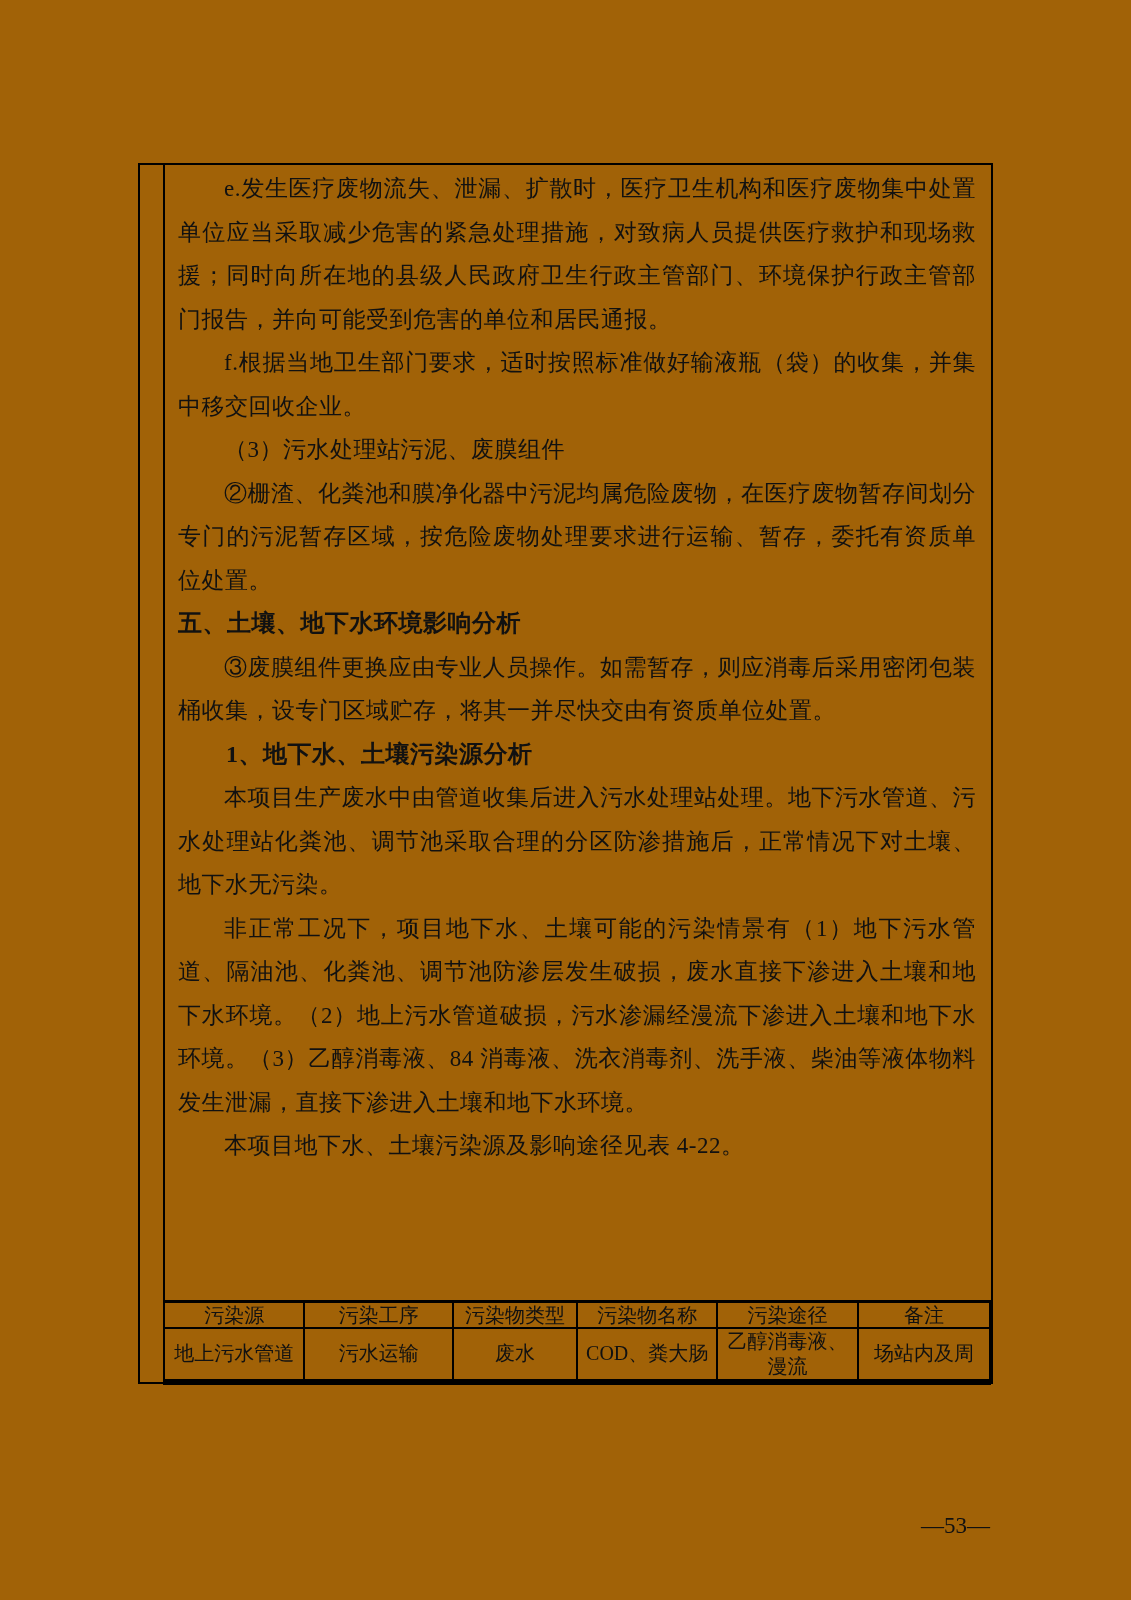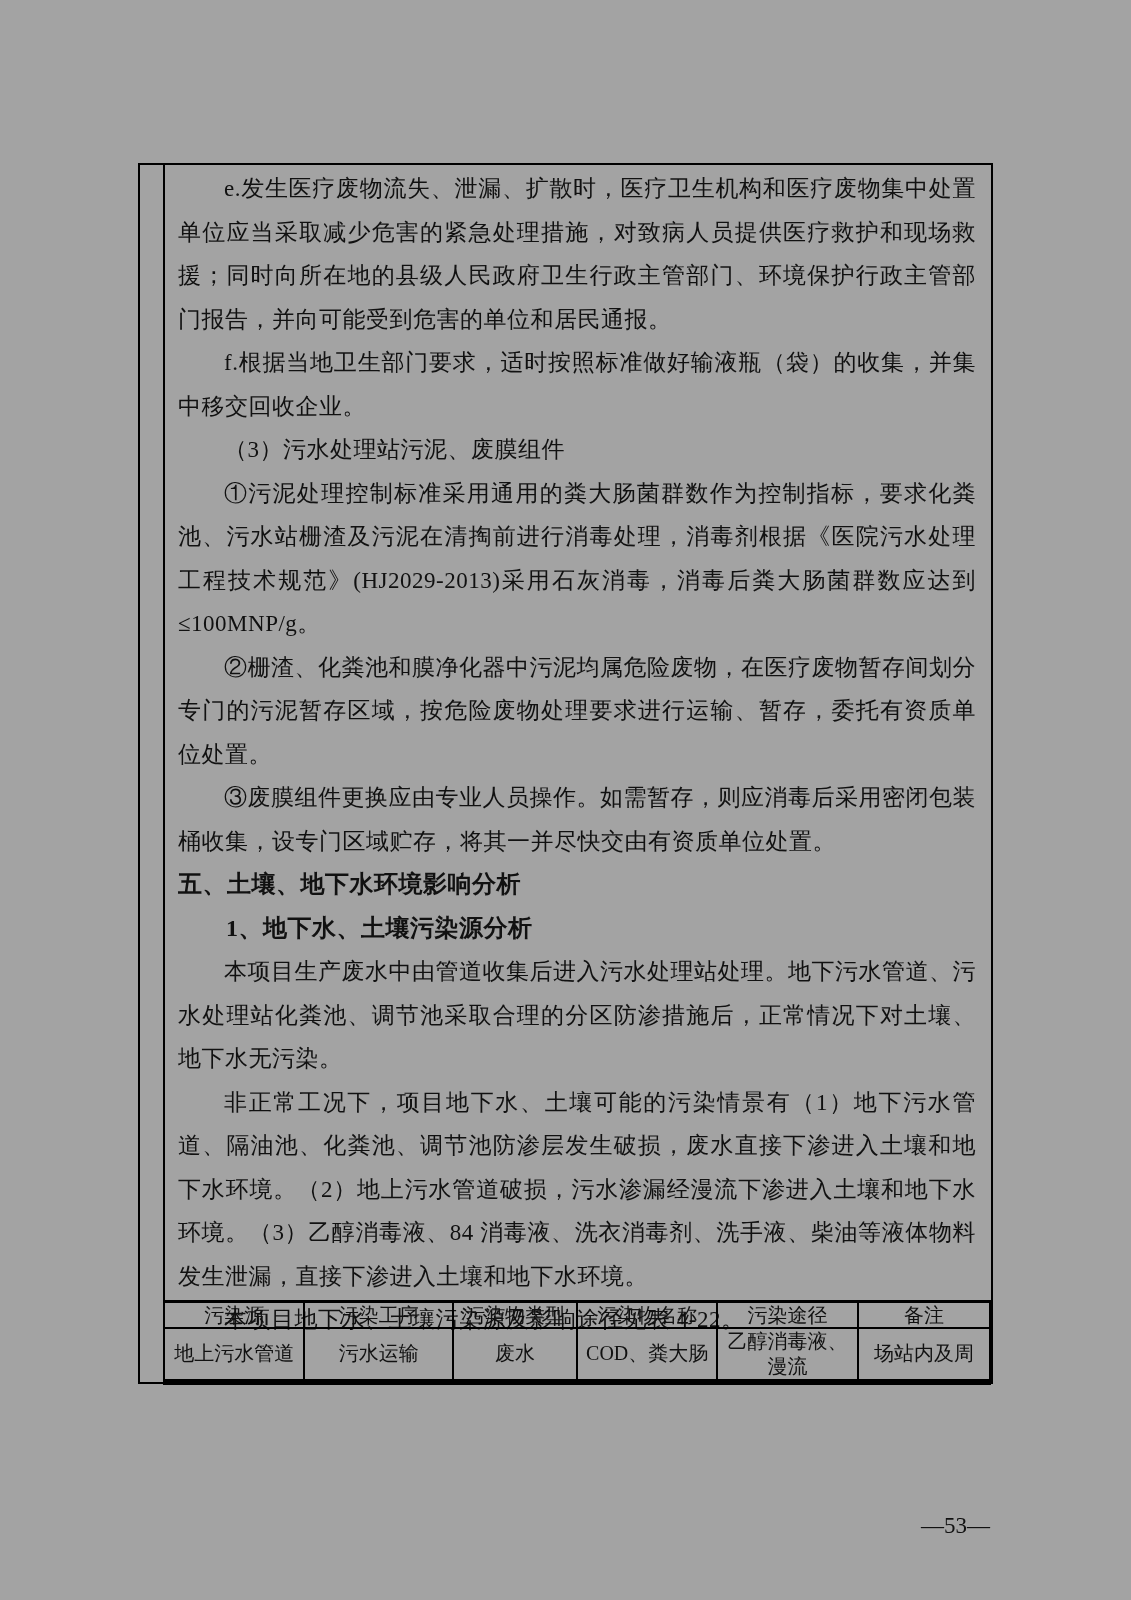--- a/index.html
+++ b/index.html
@@ -1,19 +1,19 @@
 <!DOCTYPE html>
 <html lang="zh"><head>
 <meta charset="utf-8">
 <style>
   html,body{margin:0;padding:0;background:#ffffff;}
   .page{
     position:relative;
     width:1131px;height:1600px;
-    background:#a3a3a3;
+    background:#a16207;
     font-family:"Liberation Serif","DejaVu Serif",serif;
     color:#111111;
     overflow:hidden;
   }
   .frame{
     position:absolute;
     left:138px;top:163px;
     width:855px;height:1221px;
     border:2px solid #000000;
     box-sizing:border-box;
@@ -71,24 +71,23 @@
 </head>
 <body>
 
 <div class="page">
   <div class="frame">
     <div class="gutter-line"></div>
     <div class="content">
         <div class="block body">e.发生医疗废物流失、泄漏、扩散时，医疗卫生机构和医疗废物集中处置单位应当采取减少危害的紧急处理措施，对致病人员提供医疗救护和现场救援；同时向所在地的县级人民政府卫生行政主管部门、环境保护行政主管部门报告，并向可能受到危害的单位和居民通报。</div>
         <div class="block body">f.根据当地卫生部门要求，适时按照标准做好输液瓶（袋）的收集，并集中移交回收企业。</div>
         <div class="block body">（3）污水处理站污泥、废膜组件</div>
-        <div class="block body">①污泥处理控制标准采用通用的粪大肠菌群数作为控制指标，要求化粪池、污水站栅渣及污泥在清掏前进行消毒处理，消毒剂根据《医院污水处理工程技术规范》(HJ2029-2013)采用石灰消毒，消毒后粪大肠菌群数应达到≤100MNP/g。</div>
         <div class="block body">②栅渣、化粪池和膜净化器中污泥均属危险废物，在医疗废物暂存间划分专门的污泥暂存区域，按危险废物处理要求进行运输、暂存，委托有资质单位处置。</div>
+        <div class="block heading1">五、土壤、地下水环境影响分析</div>
         <div class="block body">③废膜组件更换应由专业人员操作。如需暂存，则应消毒后采用密闭包装桶收集，设专门区域贮存，将其一并尽快交由有资质单位处置。</div>
-        <div class="block heading1">五、土壤、地下水环境影响分析</div>
         <div class="block heading2">1、地下水、土壤污染源分析</div>
         <div class="block body">本项目生产废水中由管道收集后进入污水处理站处理。地下污水管道、污水处理站化粪池、调节池采取合理的分区防渗措施后，正常情况下对土壤、地下水无污染。</div>
         <div class="block body">非正常工况下，项目地下水、土壤可能的污染情景有（1）地下污水管道、隔油池、化粪池、调节池防渗层发生破损，废水直接下渗进入土壤和地下水环境。（2）地上污水管道破损，污水渗漏经漫流下渗进入土壤和地下水环境。（3）乙醇消毒液、84 消毒液、洗衣消毒剂、洗手液、柴油等液体物料发生泄漏，直接下渗进入土壤和地下水环境。</div>
         <div class="block body">本项目地下水、土壤污染源及影响途径见表 4-22。</div>
       </div>
     <table class="t422">
       <thead>
           <tr>
             <th style="width: 17%;">污染源</th>
             <th style="width: 18%;">污染工序</th>

